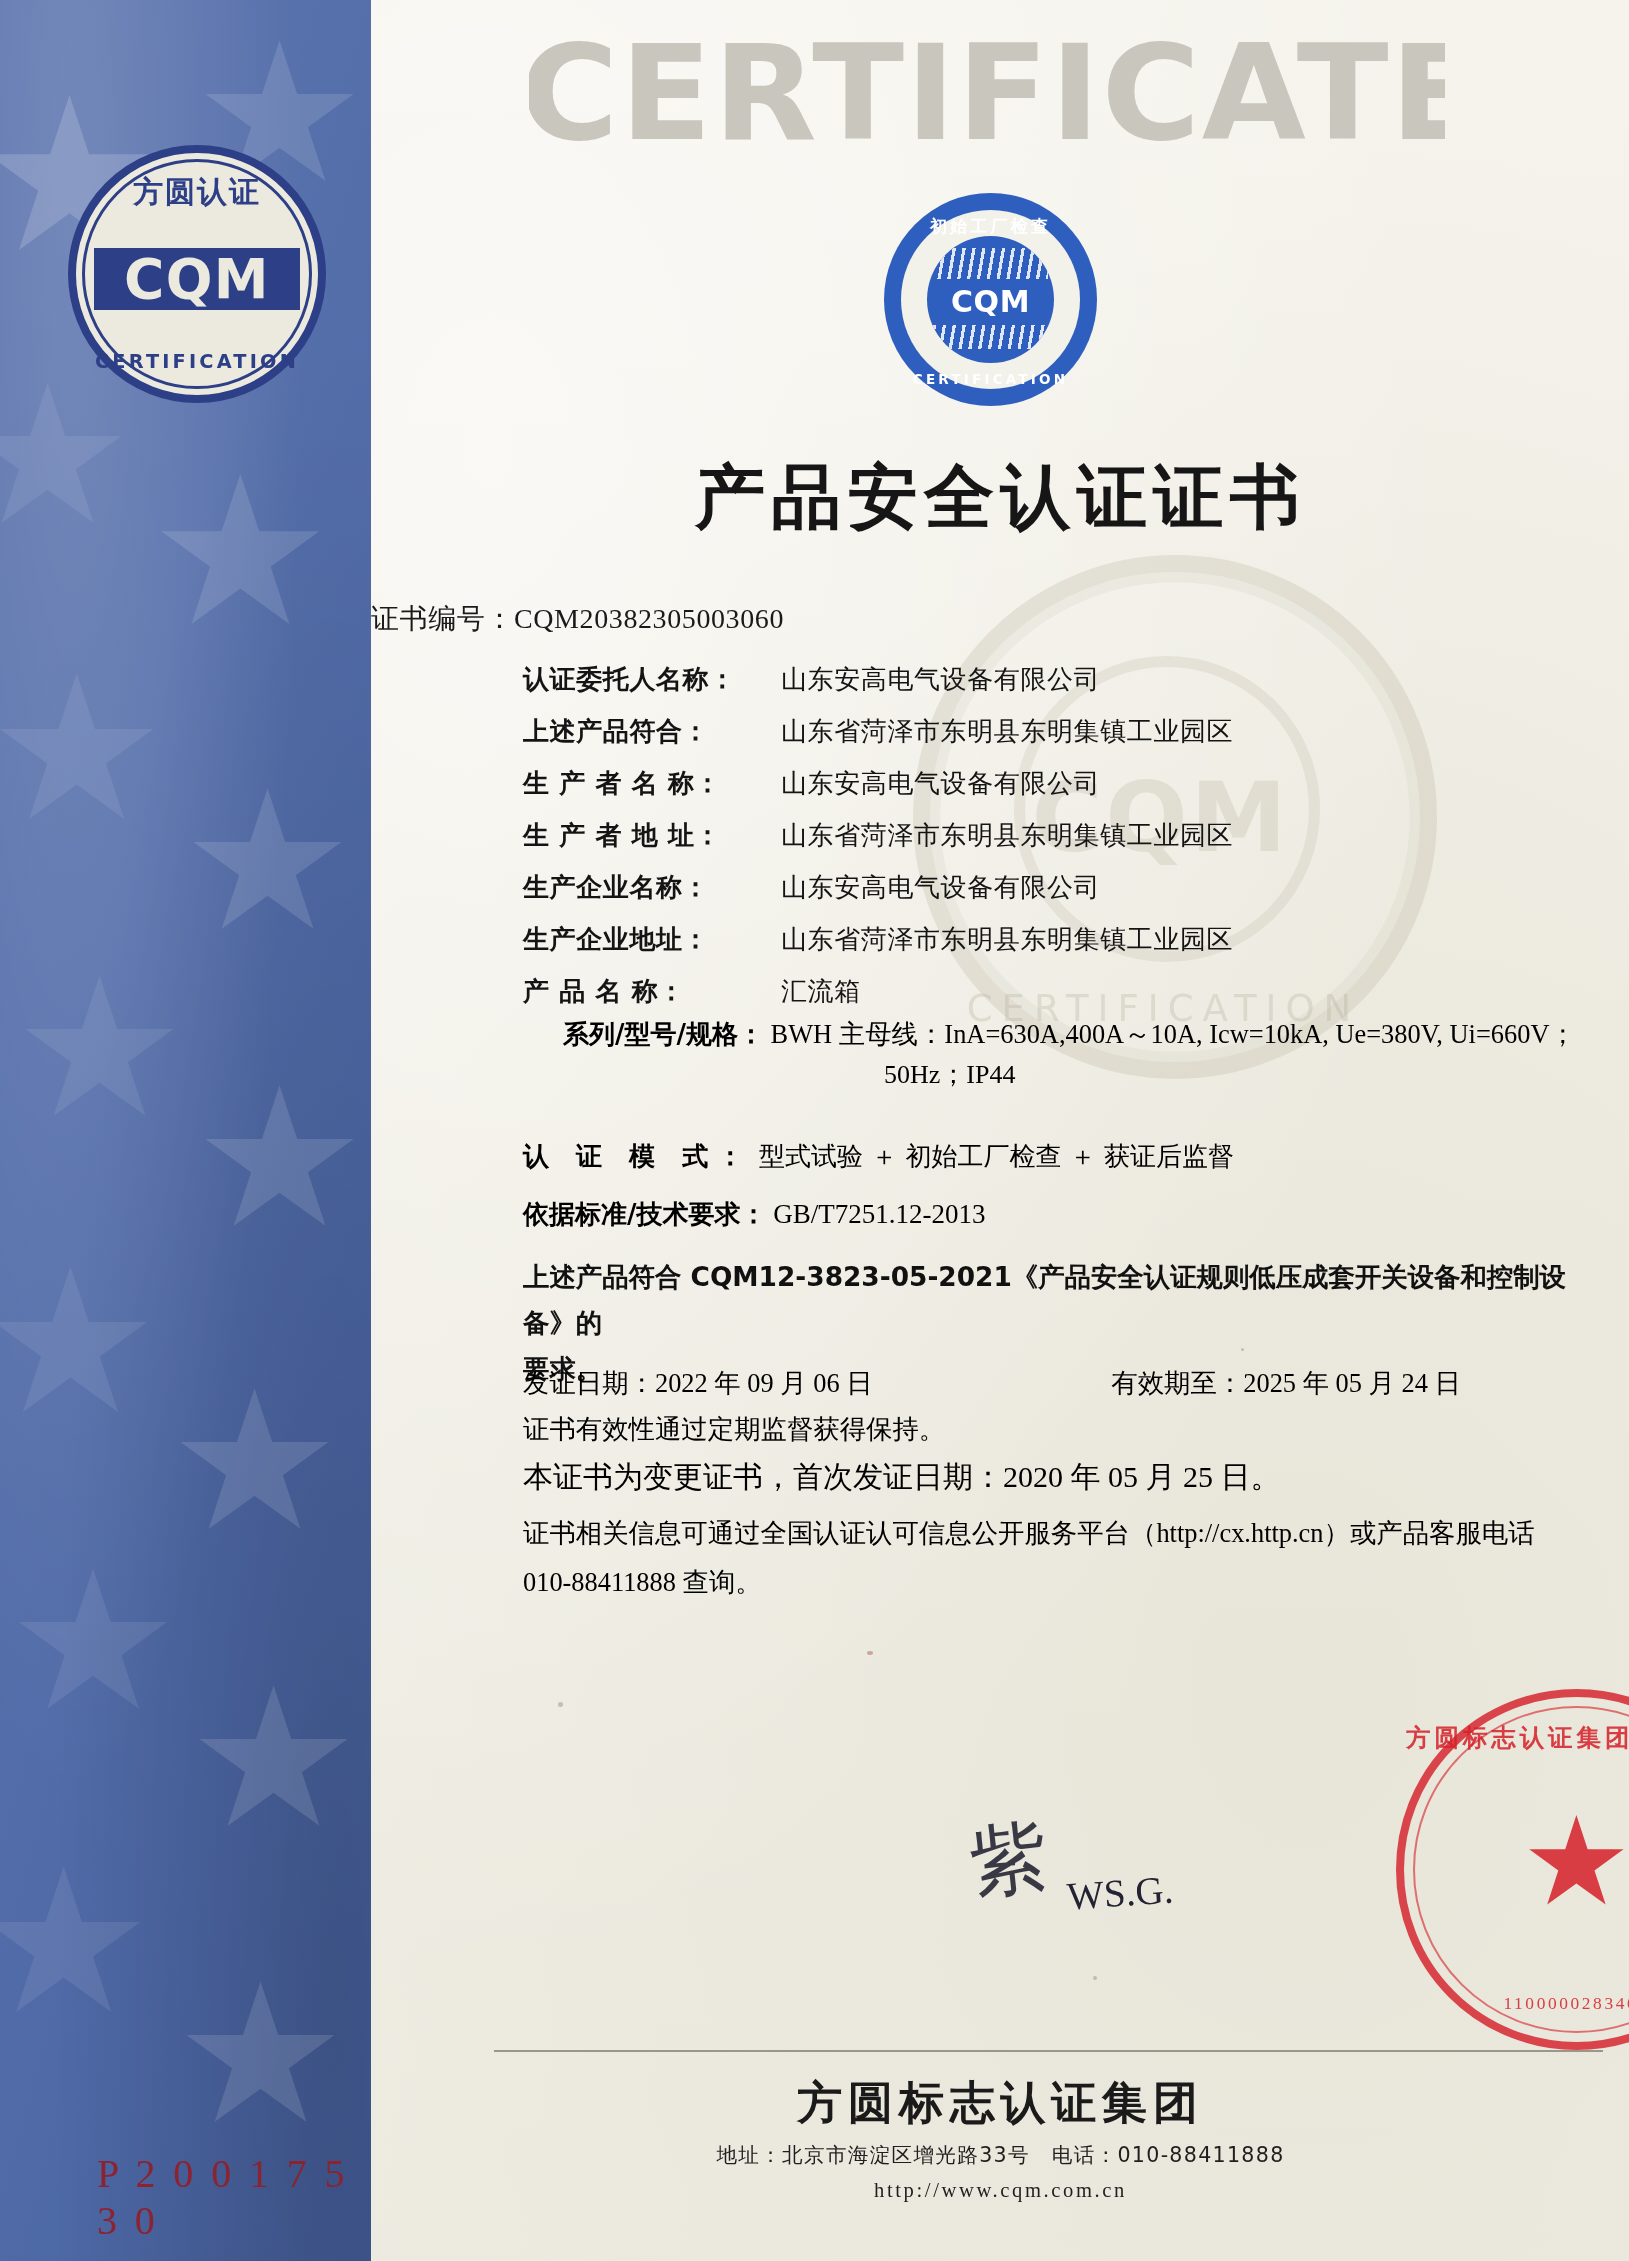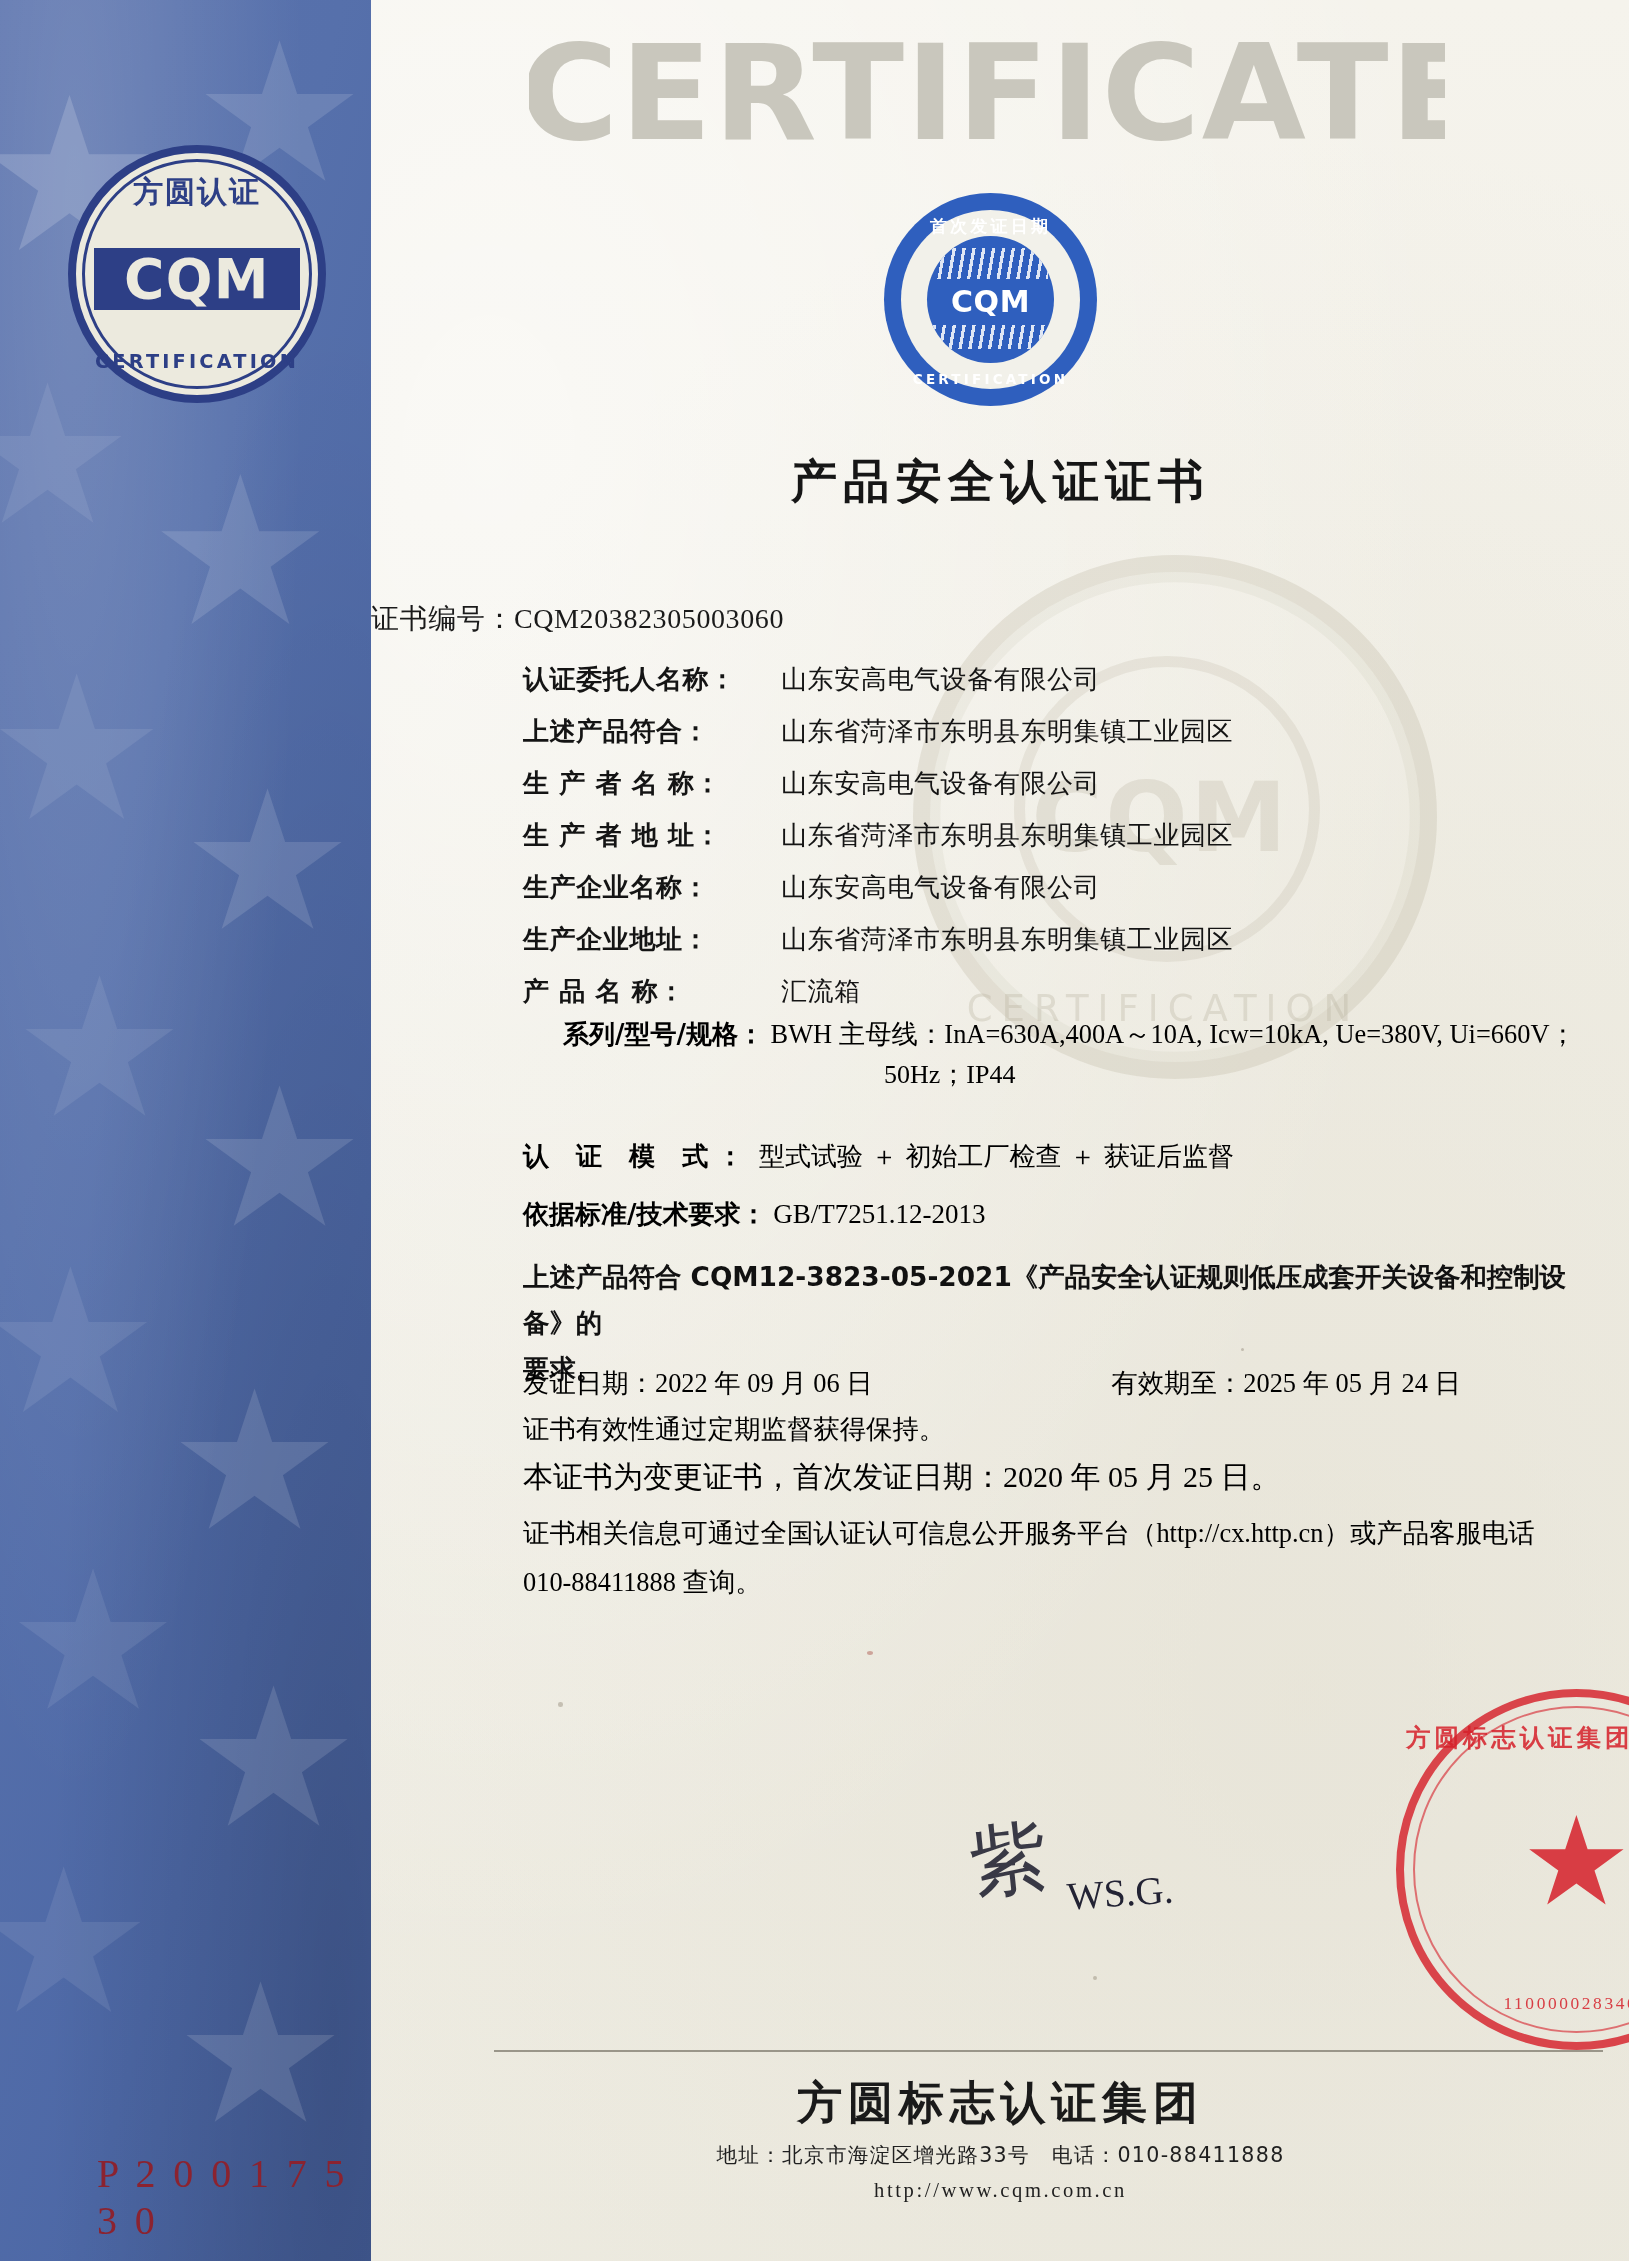--- a/index.html
+++ b/index.html
@@ -267,21 +267,21 @@
     font-family: "DejaVu Sans", sans-serif;
     font-weight: 700;
   }
 
   
   .doc-title {
     position: absolute;
     left: 0; right: 0;
     top: 451px;
     text-align: center;
-    font-size: 46px;
+    font-size: 70px;
     font-weight: 700;
     letter-spacing: 6.4px;
     color: #161616;
     font-family: "DejaVu Sans", sans-serif;
   }
   .cert-no {
     position: absolute;
     left: 0; right: 0;
     top: 600px;
     text-align: left;
@@ -574,21 +574,21 @@
     <div class="wm-text2">CERTIFICATION</div>
 
     <div class="blue-logo">
       <div class="outer"></div>
       <div class="inner-white"></div>
       <div class="core">
         <div class="stripes"></div>
         <div class="stripes2"></div>
         <div class="cqm-mini">CQM</div>
       </div>
-      <div class="cn-arc">首次发证日期</div>
+      <div class="cn-arc">初始工厂检查</div>
       <div class="en-arc">CERTIFICATION</div>
     </div>
 
     <div class="doc-title">产品安全认证证书</div>
 
     <div class="cert-no">
       <span>证书编号：</span><span>CQM20382305003060</span>
     </div>
 
     <div class="fields">

